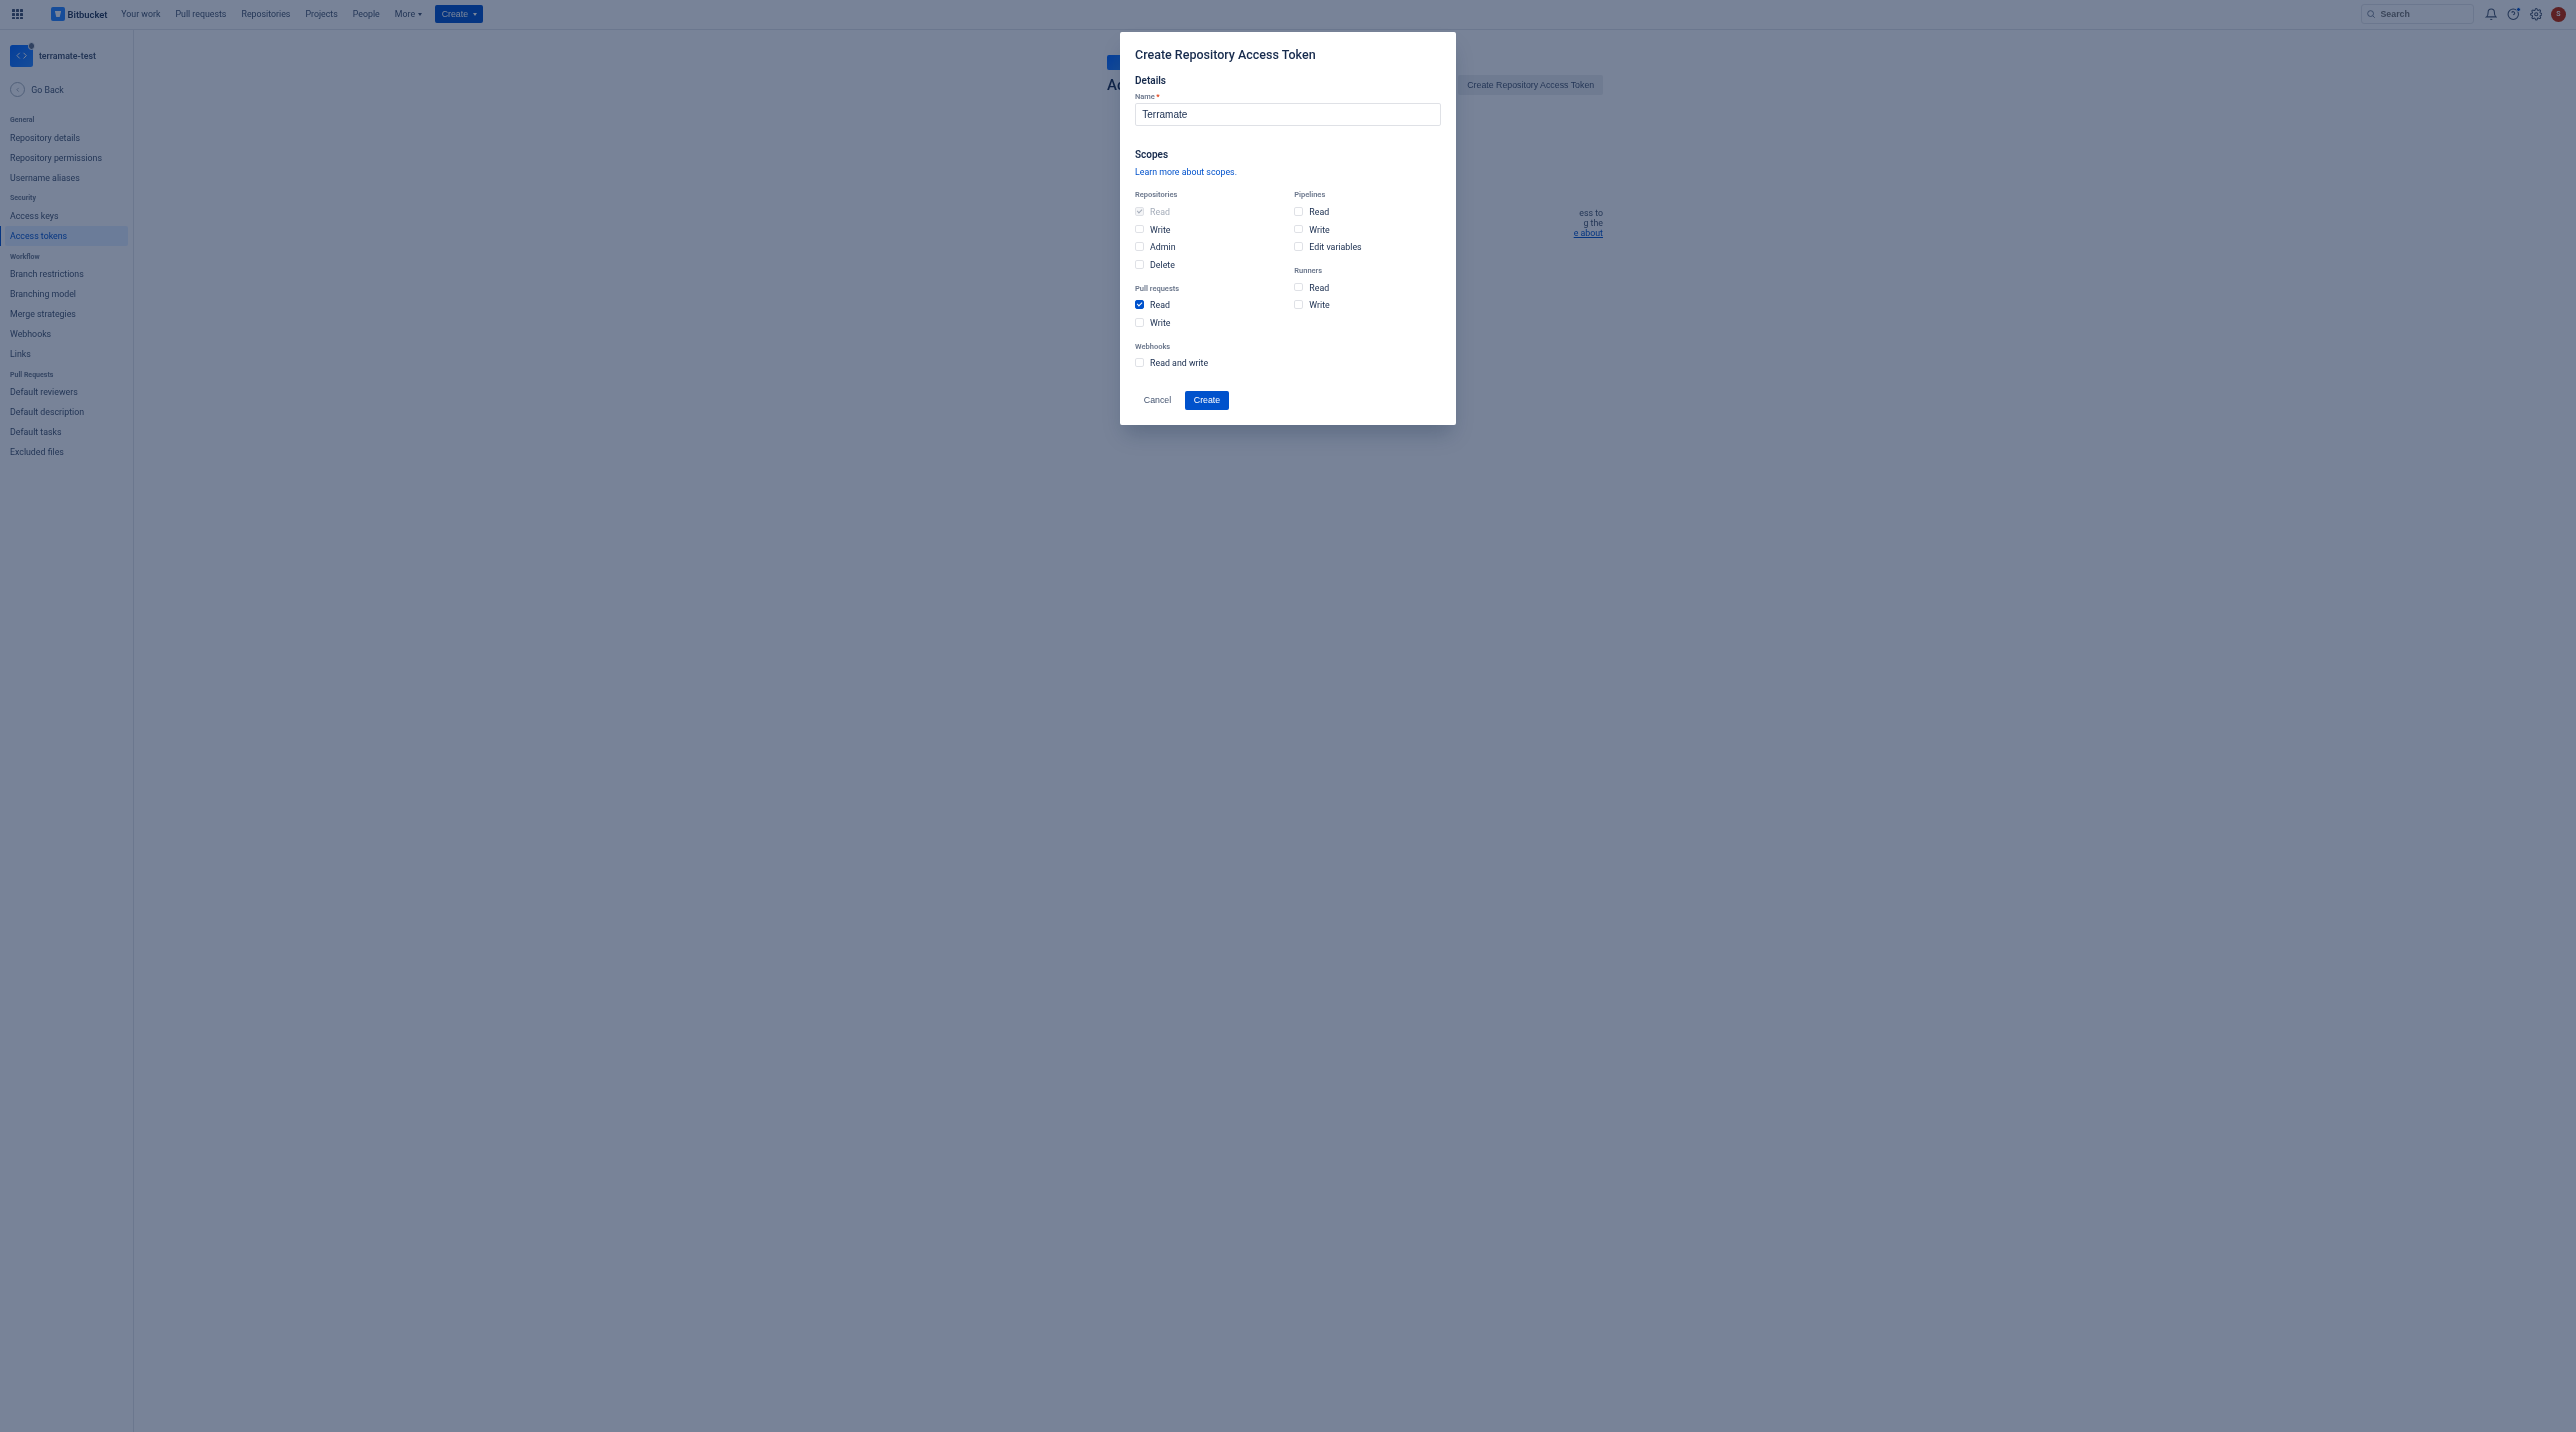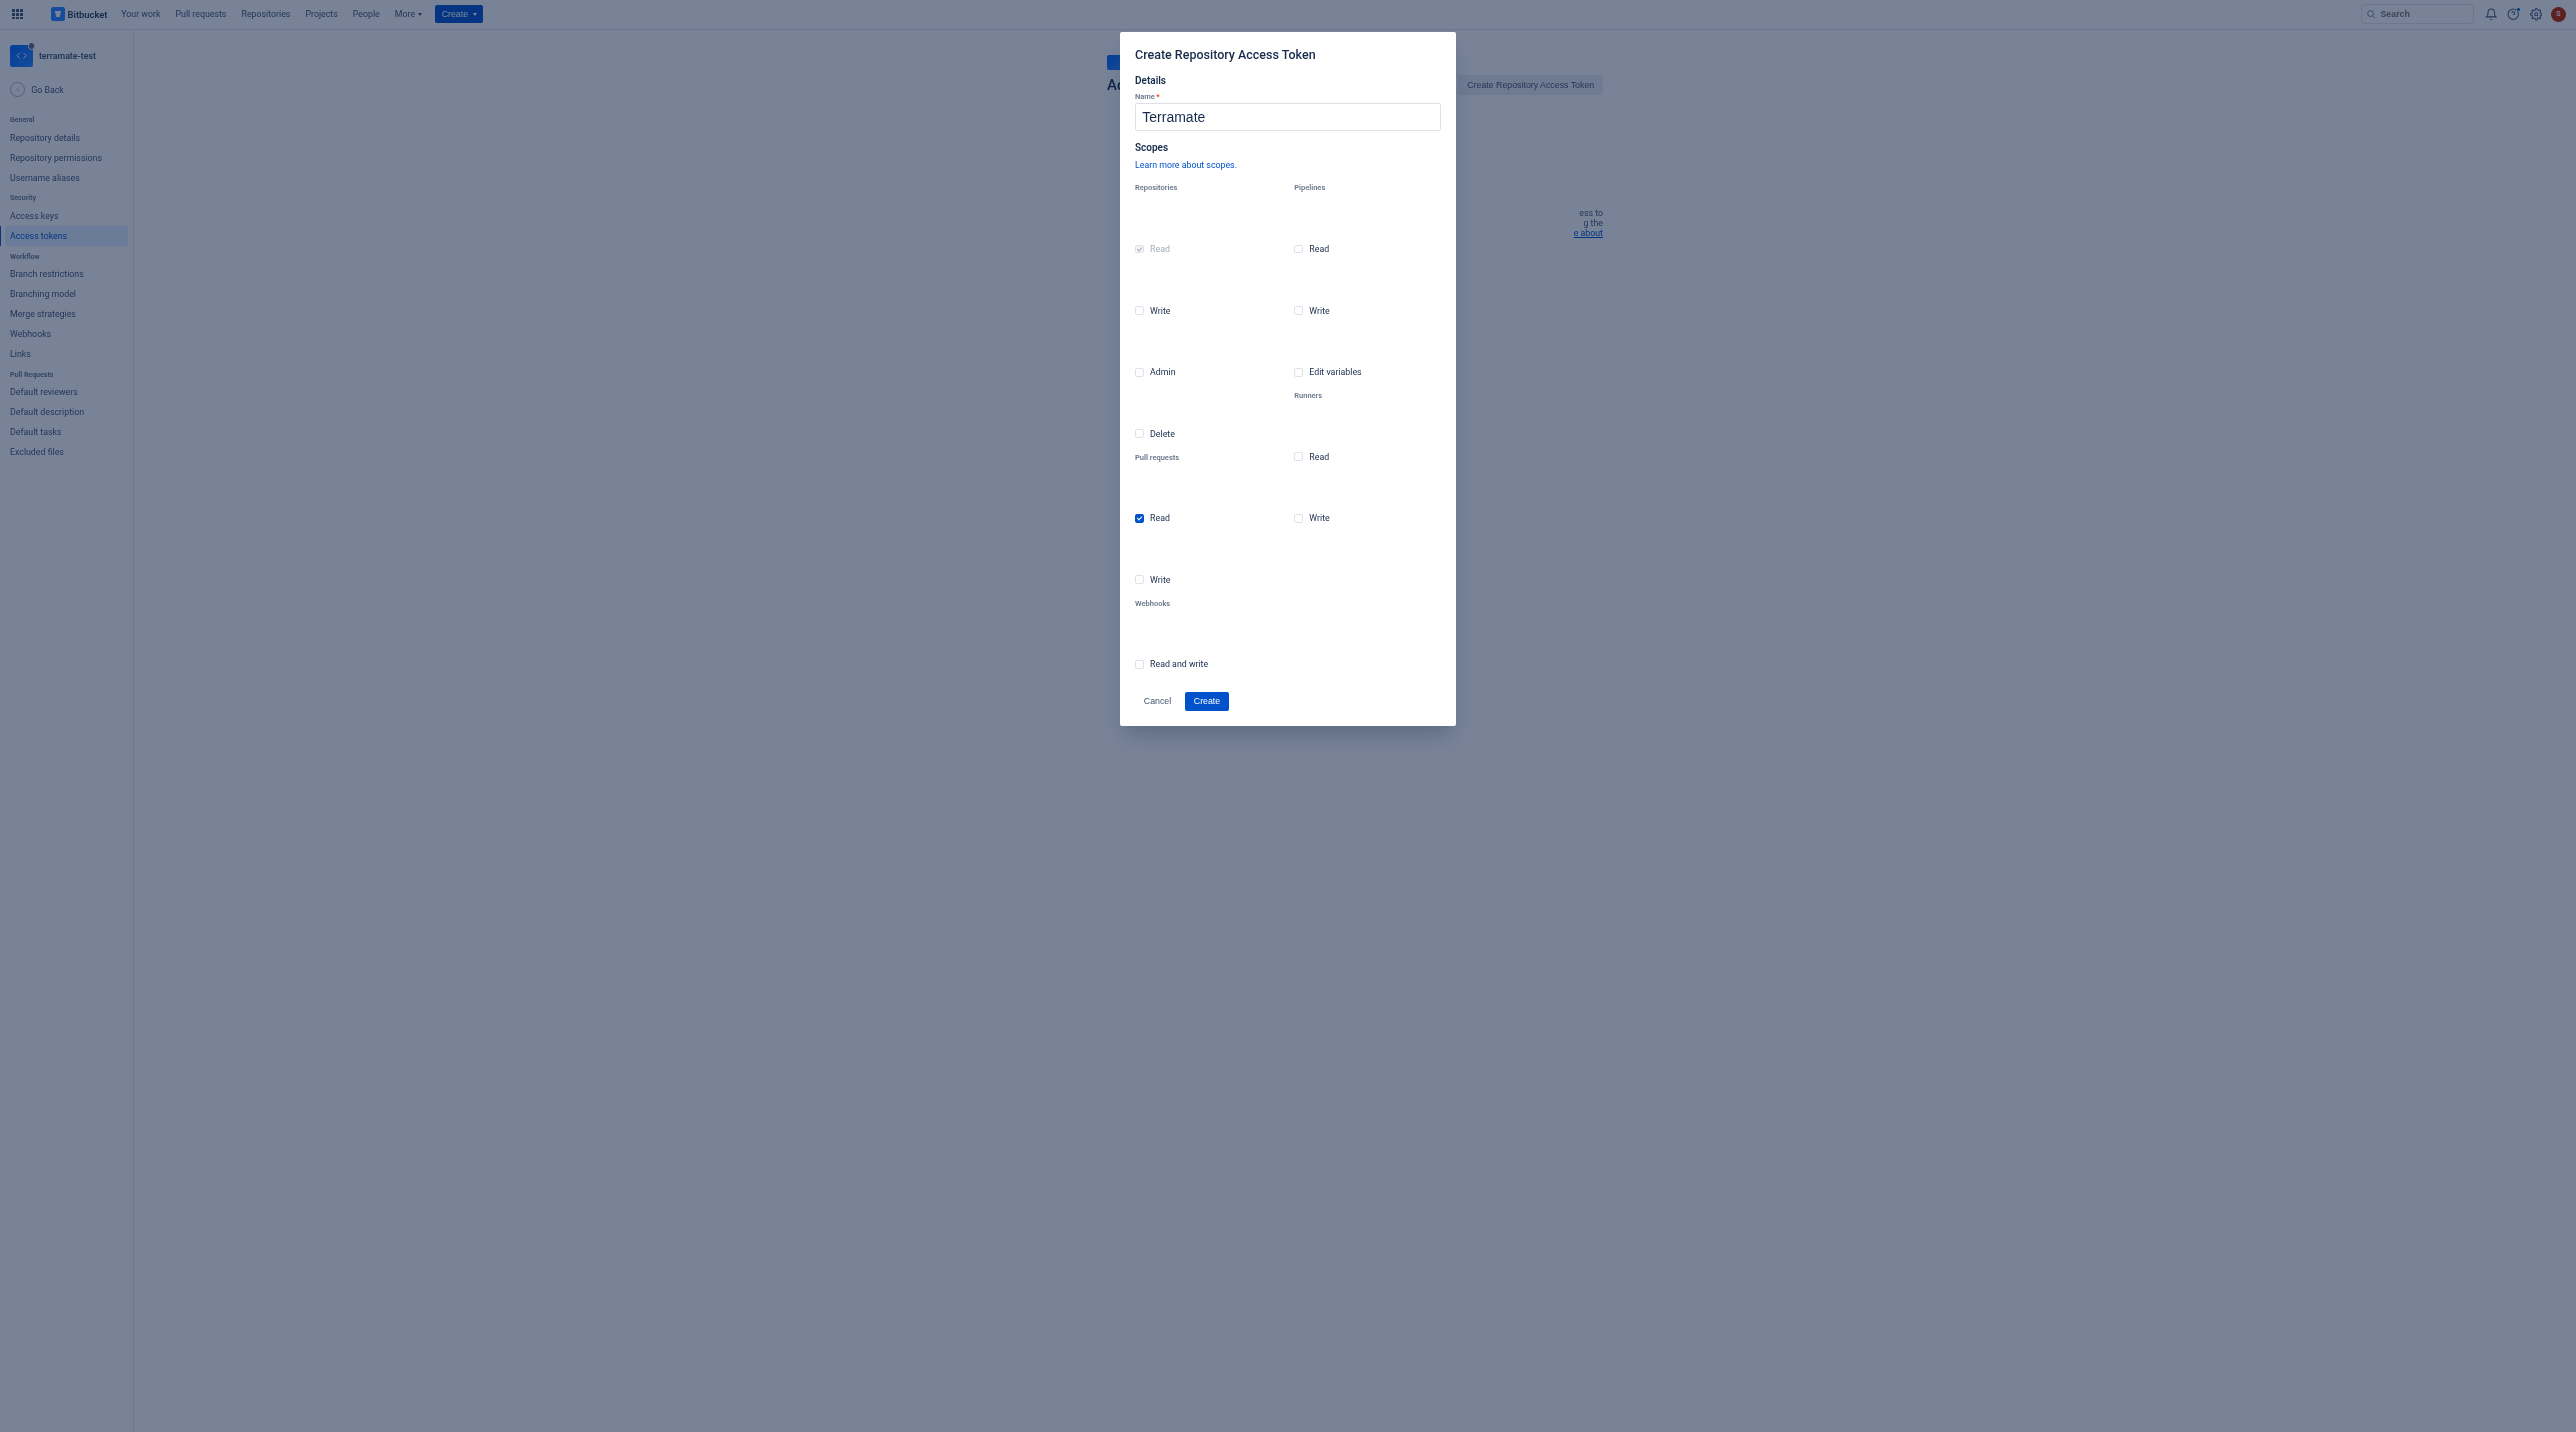--- a/index.html
+++ b/index.html
@@ -307,23 +307,23 @@
       color: #6B778C;
       display: block;
       margin-bottom: 2.5px;
     }
     .field-label .req { color: #DE350B; margin-left: 1.3px; }
     .text-input {
       width: 100%;
       padding: 5px 6.3px;
       border: 1.3px solid #DFE1E6;
       border-radius: 1.9px;
-      font-size: 14px;
+      font-size: 10px;
       color: #172B4D;
-      margin-bottom: 11px;
+      margin-bottom: 23px;
     }
     .scopes-link {
       color: #0052CC;
       text-decoration: none;
       font-size: 8.8px;
       display: inline-block;
       margin-bottom: 10px;
     }
     .scopes-grid {
       display: grid;
@@ -333,24 +333,23 @@
     }
     .scope-group { margin-bottom: 6.3px; }
     .scope-title {
       font-size: 7.5px;
       font-weight: 600;
       color: #6B778C;
       padding: 3.8px 0;
     }
     .chk-row {
       display: flex;
-      align-items: center;
+      align-items: flex-start;
       gap: 6.3px;
       padding: 3.8px 0;
-      margin-top: 44px;
     }
     .chk {
       appearance: none;
       width: 8.8px; height: 8.8px;
       border: 1.3px solid #DFE1E6;
       border-radius: 1.9px;
       position: relative;
       cursor: pointer;
       flex-shrink: 0;
     }

